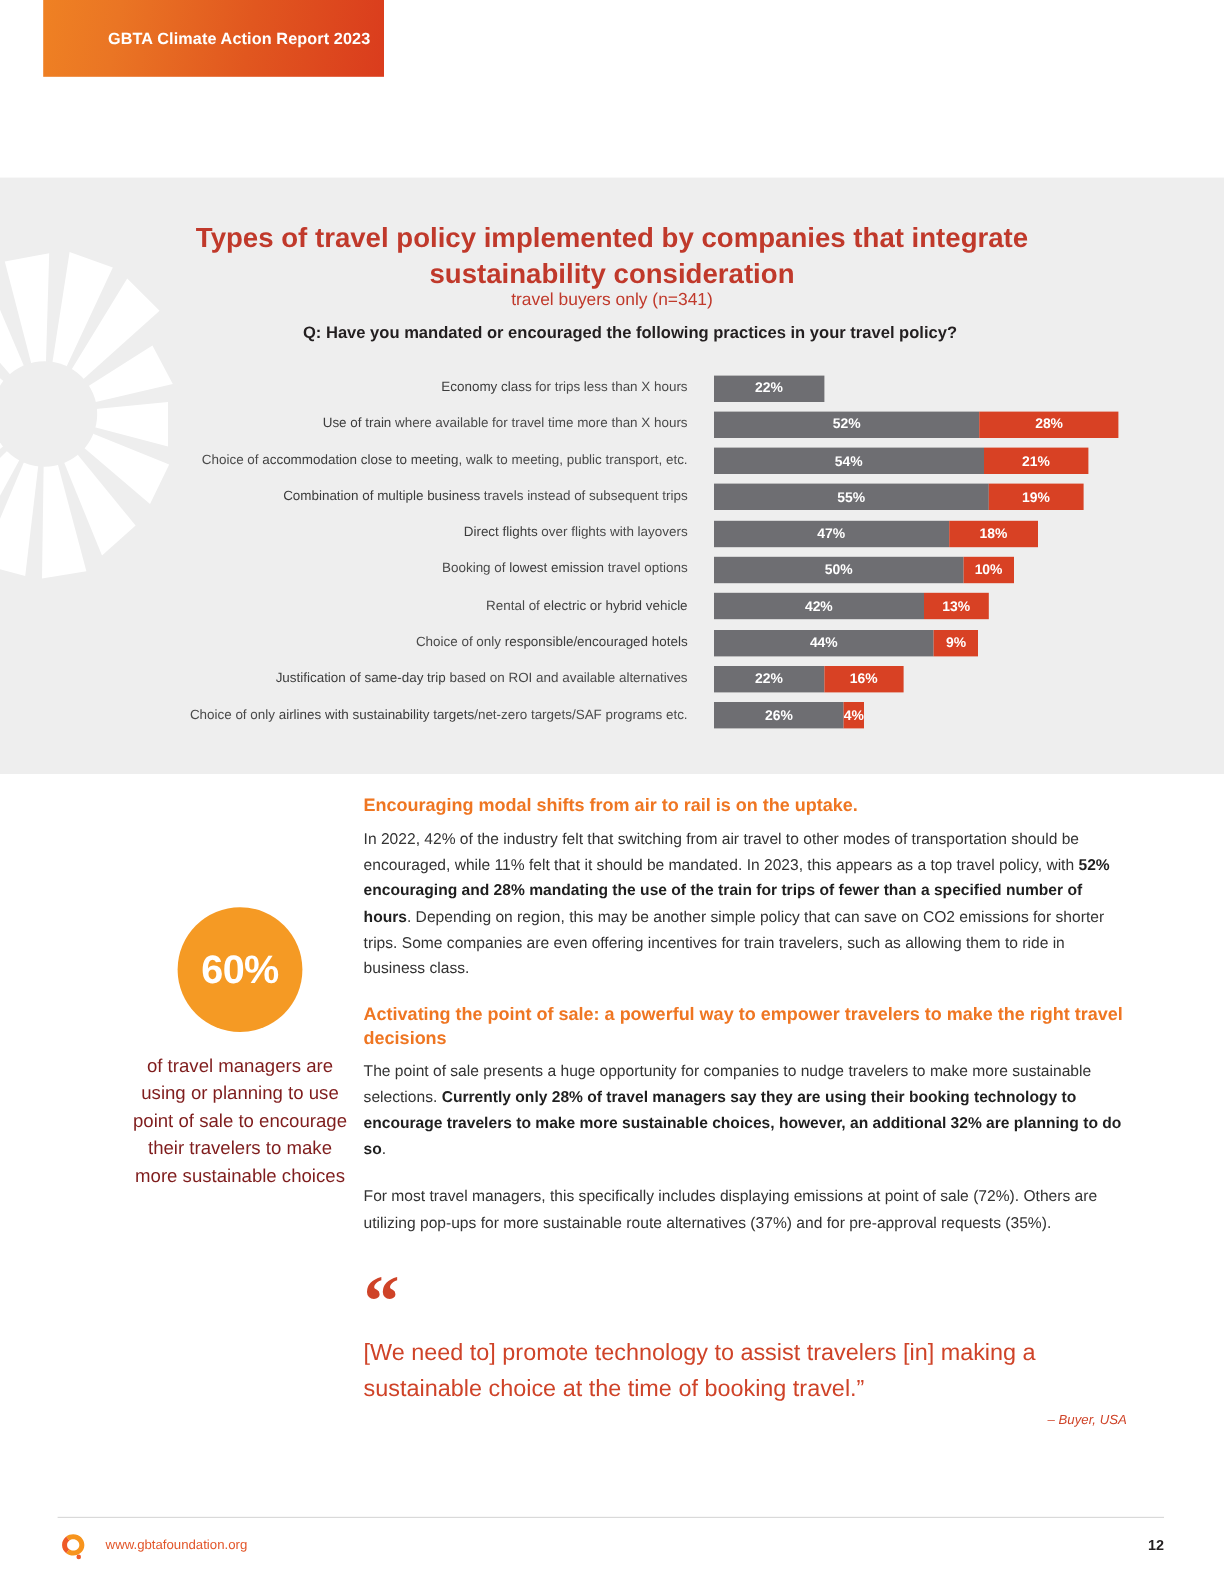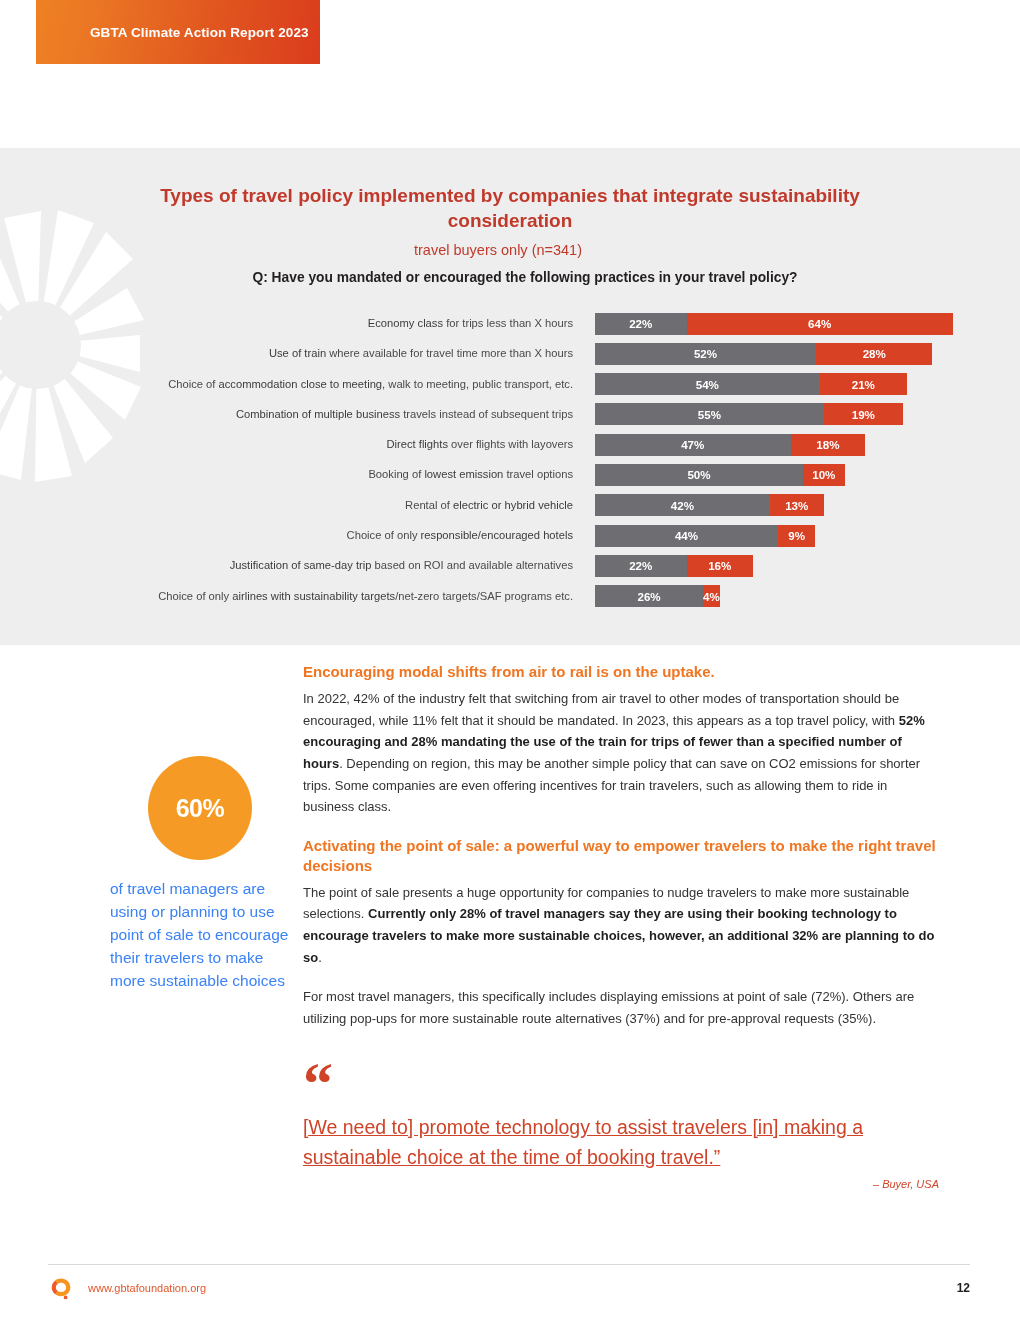--- a/index.html
+++ b/index.html
@@ -20,24 +20,24 @@
   }
   
   #chart-band{
     position:absolute;left:0;top:148px;width:1020px;height:497px;
     background:#eeeeee;overflow:hidden;
   }
   #sunburst{position:absolute;left:-78px;top:32px;width:230px;height:330px;}
   
   #chart-title{
     position:absolute;left:130px;top:36px;width:760px;text-align:center;
-    color:#c0392b;font-size:19px;font-weight:700;line-height:1.3;
+    color:#c0392b;font-size:23px;font-weight:700;line-height:1.3;
   }
   #chart-subtitle{
-    position:absolute;left:118px;top:94px;width:760px;text-align:center;
+    position:absolute;left:130px;top:94px;width:760px;text-align:center;
     color:#c0392b;font-size:14.5px;font-weight:400;
   }
   #chart-question{
     position:absolute;left:130px;top:122px;width:790px;text-align:center;
     color:#231f20;font-size:13.8px;font-weight:700;
   }
   #chart-question .qprefix{font-weight:700;}
   
   #chart-area{position:absolute;left:0;top:162px;width:1020px;}
   .chart-row{
@@ -53,39 +53,39 @@
   .seg{height:22px;display:flex;align-items:center;justify-content:center;
        color:#ffffff;font-size:11.6px;font-weight:700;overflow:hidden;}
   .seg.encourage{background:#6e6e72;}
   .seg.mandate{background:#d84124;}
   
   #stat-block{position:absolute;left:110px;top:756px;width:180px;text-align:center;}
   #stat-circle{
     width:104px;height:104px;border-radius:50%;background:#f59a24;
     margin:0 auto;display:flex;align-items:center;justify-content:center;
   }
-  #stat-circle .val{color:#ffffff;font-size:25px;font-weight:700;letter-spacing:-.5px;}
+  #stat-circle .val{color:#ffffff;font-size:33px;font-weight:700;letter-spacing:-.5px;}
   #stat-caption{
-    margin-top:18px;font-size:15.5px;color:#3b82f6;line-height:1.48;text-align:left;
+    margin-top:18px;font-size:15.5px;color:#7f1d1d;line-height:1.48;text-align:center;
   }
   
   #body-col{position:absolute;left:303px;top:662px;width:637px;}
   .sec-head{
     color:#ef7622;font-size:15px;font-weight:700;line-height:1.32;margin-bottom:6px;
   }
   .sec-body{
     color:#333333;font-size:13px;line-height:1.67;margin:0 0 18px 0;
   }
   .sec-body b{font-weight:700;color:#1f1f1f;}
   
   #quote-block{position:absolute;left:303px;top:1068px;width:640px;}
   #quote-mark{color:#cf4328;font-size:60px;font-weight:700;line-height:.55;
               font-family:"Liberation Serif", serif;letter-spacing:-2px;height:36px;}
   #quote-text{
-    color:#cf4328;font-size:19.5px;line-height:1.55;margin-top:8px;font-weight:400;text-decoration:underline;
+    color:#cf4328;font-size:19.5px;line-height:1.55;margin-top:8px;font-weight:400;
   }
   #quote-attr{
     color:#cf4328;font-size:11px;font-style:italic;text-align:right;
     width:636px;margin-top:6px;
   }
   
   #footer-rule{position:absolute;left:48px;top:1264px;width:922px;height:1px;background:#d9d9d9;}
   #footer{position:absolute;left:48px;top:1276px;width:922px;height:30px;}
   #footer-logo{position:absolute;left:0;top:0;width:26px;height:26px;}
   #footer-url{position:absolute;left:40px;top:6px;font-size:11px;color:#e2562a;}
@@ -124,21 +124,20 @@
   <div id="chart-subtitle">travel buyers only (n=341)</div>
   <div id="chart-question">
     <span class="qprefix">Q</span><span>: Have you mandated or encouraged the following practices in your travel policy?</span>
   </div>
 
   <div id="chart-area">
       <div class="chart-row">
         <div class="row-label"><b>Economy class</b> for trips less than X hours</div>
         <div class="bars">
           <div class="seg encourage" style="width: 91.52px;">22%</div>
-          <div class="seg mandate" style="width: 266.24px;">64%</div>
         </div>
       </div>
       <div class="chart-row">
         <div class="row-label"><b>Use of train</b> where available for travel time more than X hours</div>
         <div class="bars">
           <div class="seg encourage" style="width: 221px;">52%</div>
           <div class="seg mandate" style="width: 116.48px;">28%</div>
         </div>
       </div>
       <div class="chart-row">

